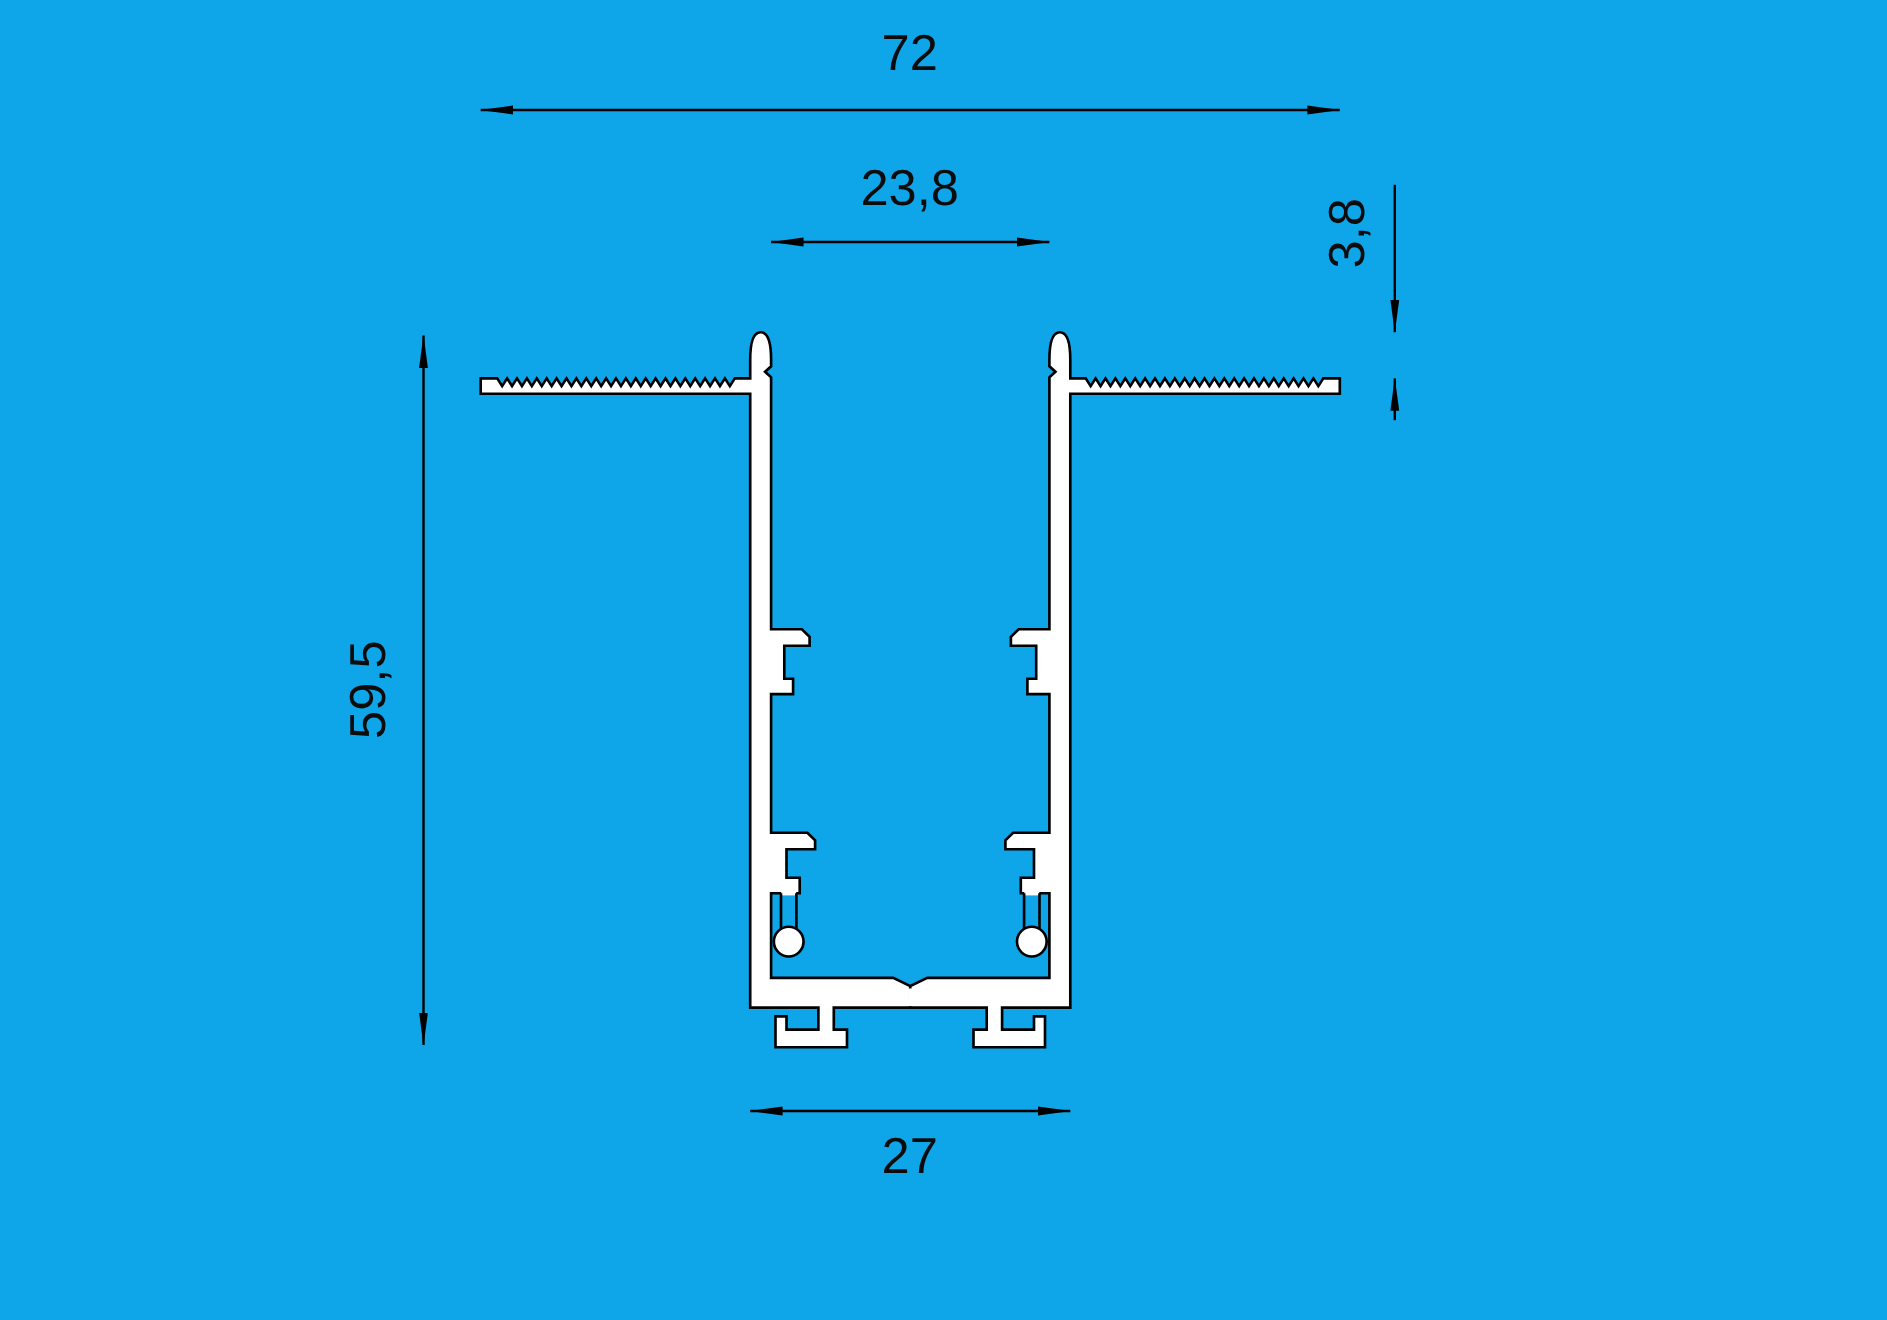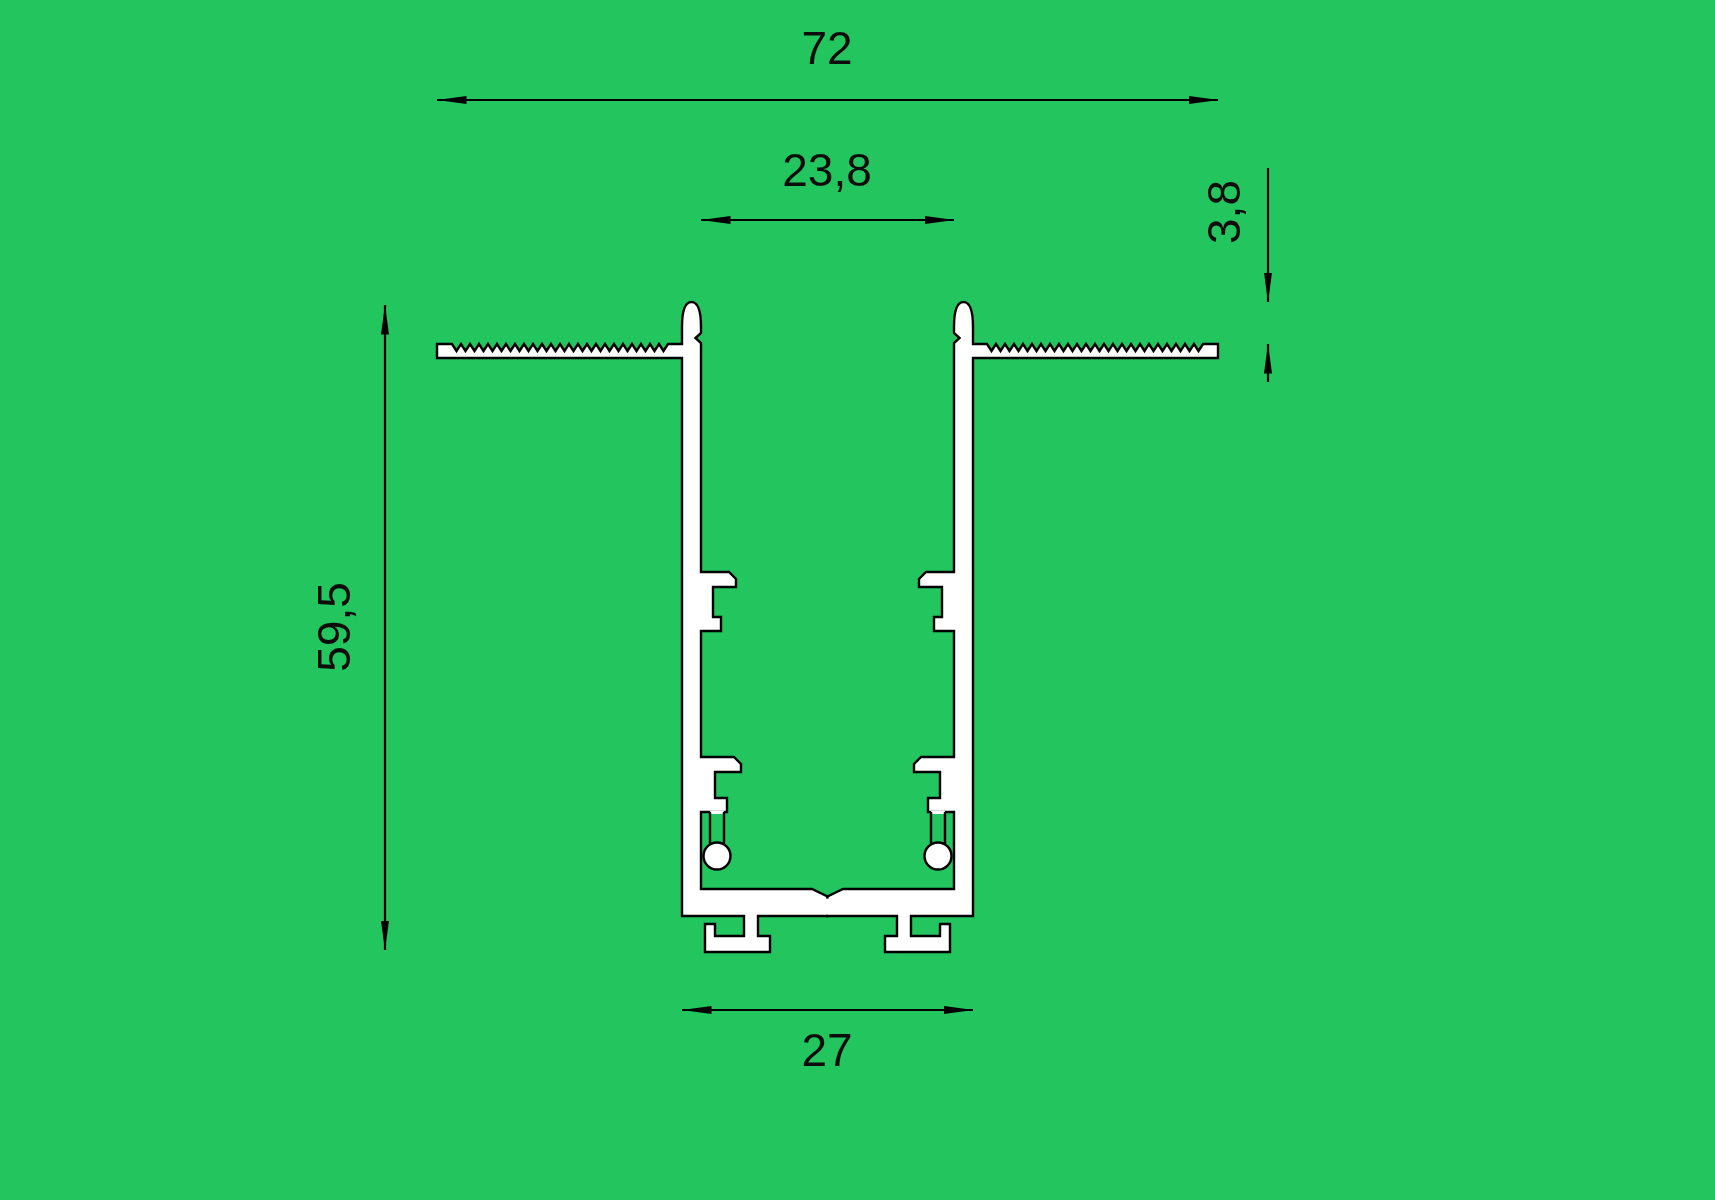--- a/index.html
+++ b/index.html
@@ -1,16 +1,16 @@
 <!DOCTYPE html>
 <html><head>
 <meta charset="utf-8">
 <style>
   html,body{margin:0;padding:0;background:#ffffff;}
-  .stage{width:1715px;height:1200px;position:relative;background:#22c55e;overflow:hidden;}
+  .stage{width:1715px;height:1200px;position:relative;background:#0ea5e9;overflow:hidden;}
   svg{display:block;}
   text{font-family:"Liberation Sans","DejaVu Sans",sans-serif;font-size:46px;fill:#0c0c0c;font-weight:400;}
 </style>
 </head>
 <body>
 
 <div class="stage">
 <svg width="1715" height="1200" viewBox="0 0 1715 1200">
 
   <defs>

